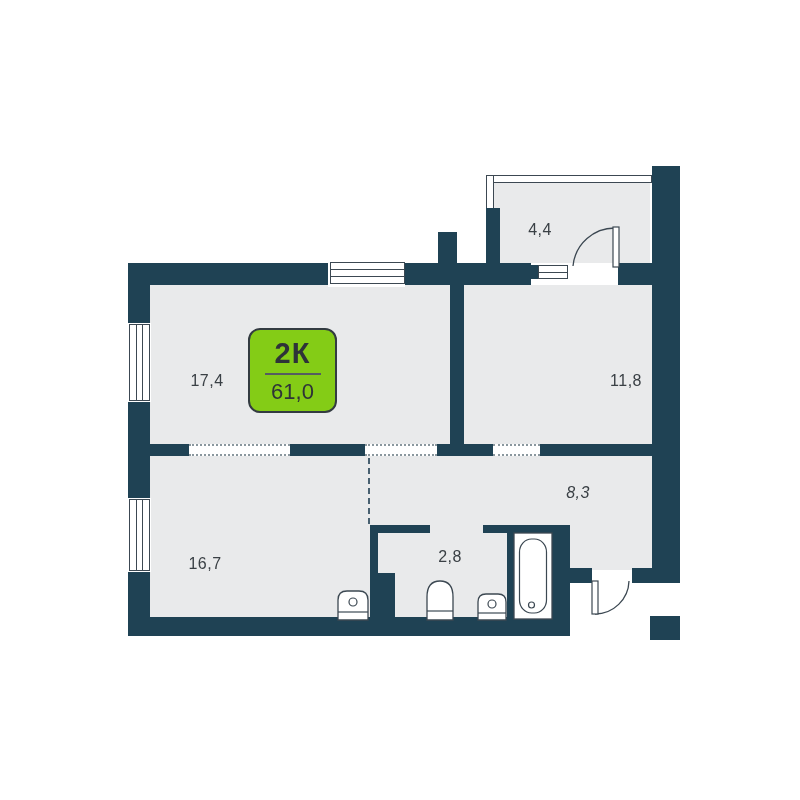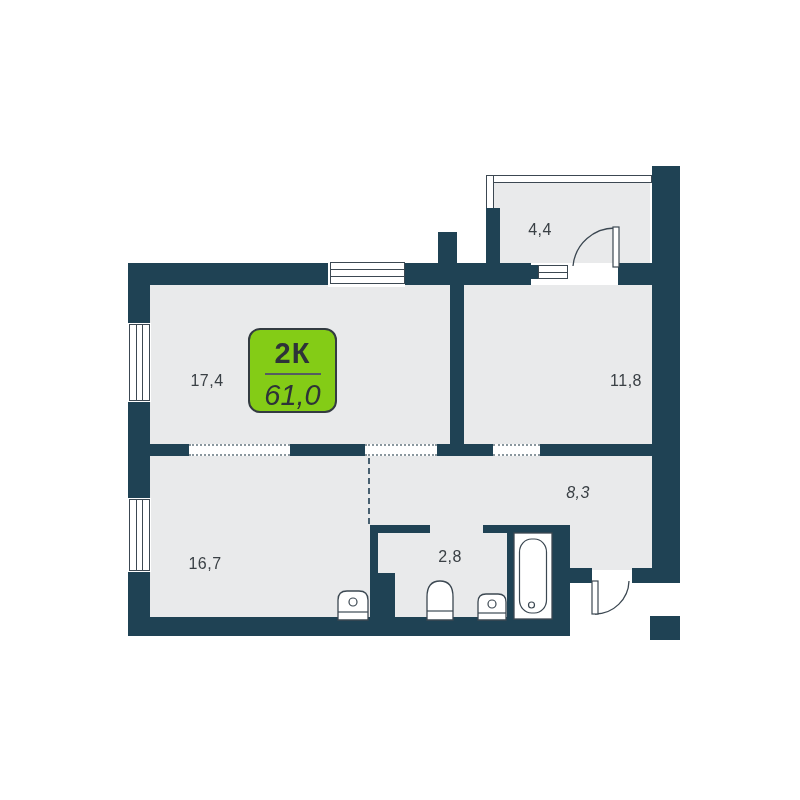--- a/index.html
+++ b/index.html
@@ -15,21 +15,21 @@
   .dotted-open{position:absolute;background:#ffffff;border-top:2px dotted #8a979e;
                border-bottom:2px dotted #8a979e;box-sizing:border-box;}
   .dashed-line{position:absolute;width:0;border-left:2px dashed #486070;}
   .area-label{position:absolute;transform:translate(-50%,-50%);color:var(--text,#3a4045);
               font-size:16px;letter-spacing:0.5px;white-space:nowrap;}
   .badge{position:absolute;left:248px;top:328px;width:89px;height:85px;background:#84cc16;
          border:2px solid #333b41;border-radius:12px;box-sizing:border-box;text-align:center;
          color:#2e3338;}
   .badge .type{font-size:29px;font-weight:bold;margin-top:7px;letter-spacing:1px;}
   .badge .divider{width:56px;height:2px;background:#555c61;margin:3px auto 4px auto;}
-  .badge .total{font-size:29px;font-style:italic;}
+  .badge .total{font-size:22px;}
   svg{position:absolute;left:0;top:0;}
 </style>
 </head>
 <body>
 
 <div class="stage">
 
   <div class="room-fill" style="left:150px;top:283px;width:505px;height:287px;"></div>
   <div class="room-fill" style="left:150px;top:570px;width:412px;height:48px;"></div>
   <div class="room-fill" style="left:488px;top:180px;width:162px;height:85px;"></div>

